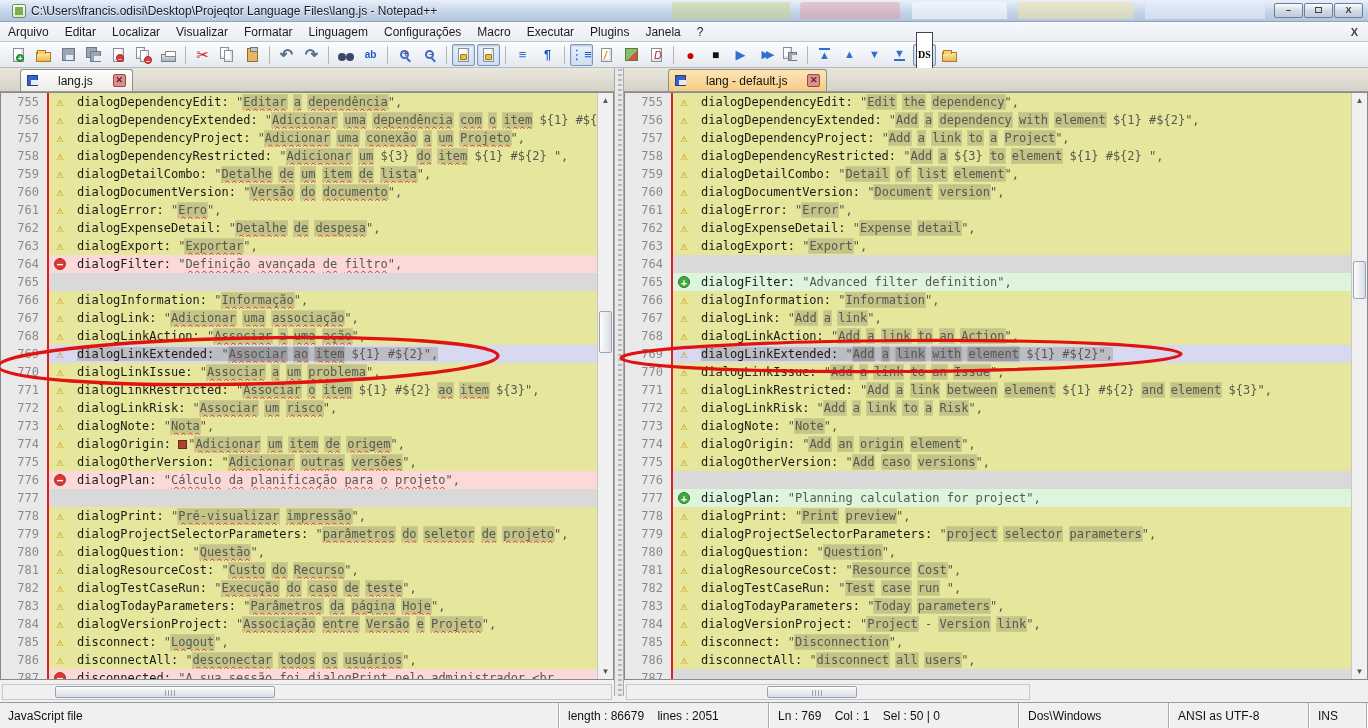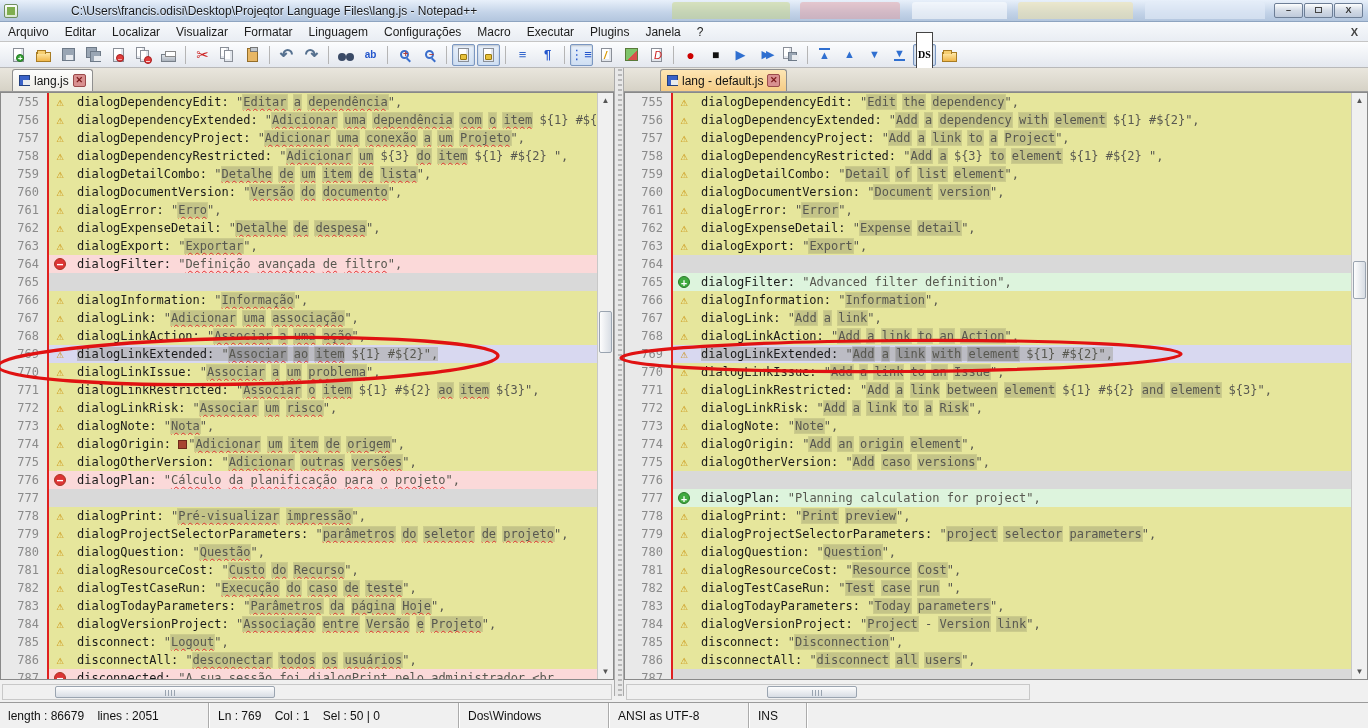--- a/index.html
+++ b/index.html
@@ -2,21 +2,21 @@
 <html><head>
 <meta charset="utf-8">
 <style>
   * { margin:0; padding:0; box-sizing:border-box; }
   html,body { width:1368px; height:728px; overflow:hidden; }
   body { font-family:"Liberation Sans", sans-serif; background:#f0f0f0; position:relative; }
 
   
   .titlebar { position:absolute; left:0; top:0; width:1368px; height:22px;
     background:linear-gradient(#e8f0fa,#c3d3e8 60%,#b3c6de); border-bottom:1px solid #8ea4c0;
-    display:flex; align-items:center; padding-left:4px;gap:48px; }
+    display:flex; align-items:center; padding-left:12px; }
   .app-ico { width:14px; height:14px; background:linear-gradient(#fdfdfd,#d8e6d0); border:1px solid #6f8f5f;
     border-radius:2px; position:relative; margin-right:5px; flex:0 0 auto; }
   .app-ico::after { content:""; position:absolute; left:2px; top:2px; width:8px; height:8px; background:#7fae4f; }
   .title-text { font-size:12px; color:#17191c; text-shadow:0 1px 0 rgba(255,255,255,.8); white-space:nowrap; }
   .ghost { position:absolute; top:2px; height:17px; border-radius:3px 3px 0 0; }
   .win-btns { position:absolute; right:5px; top:3px; display:flex; gap:1px; }
   .wbtn { width:29px; height:15px; border:1px solid #6d7e96; border-radius:2px;
     background:linear-gradient(#fdfefe,#d3dbe6 50%,#bfcadb); font-size:9px; line-height:13px; text-align:center;
     color:#333; font-weight:bold; }
   .wbtn .rst { display:inline-block; width:7px; height:6px; border:1px solid #444; margin-top:3px; }
@@ -65,21 +65,21 @@
   .lockdot { position:absolute; right:1px; bottom:1px; width:7px; height:6px; background:#e8c23c; border:1px solid #9a7a10; border-radius:1px; }
   .mapic { width:13px; height:13px; background:linear-gradient(135deg,#7fc46a 0 55%, #d8504a 55% 100%); border:1px solid #5a7a3a; }
   .tri { color:#2f6fd0; font-size:11px; line-height:1; }
   .tri.first { border-top:2px solid #2f6fd0; padding-top:0px; }
   .tri.last { border-bottom:2px solid #2f6fd0; }
   .dstxt { font-size:10px; font-weight:bold; font-family:"Liberation Serif",serif; border:1px solid #444; padding:16px 1px; background:#fff; }
 
   
   .tabrow { position:absolute; top:68px; height:24px; background:linear-gradient(#e9e6dd,#d6d2c6);
     border-bottom:1px solid #9a9a9a; display:flex; align-items:flex-end; }
-  .tab { height:22px; display:flex; align-items:center; gap:4px; padding:0 6px; margin-left:12px;
+  .tab { height:22px; display:flex; align-items:center; gap:20px; padding:0 6px; margin-left:20px;
     border:1px solid #8f8f8f; border-bottom:none; border-radius:3px 3px 0 0; font-size:12px; color:#111; }
   .tab.active-left { background:linear-gradient(#fdfdfc,#efede7); }
   .tab.active-right { background:linear-gradient(#fde6b4,#f6cc86); }
   .tclose { width:13px; height:13px; background:#d99090; border:1px solid #9a4a4a; color:#7a1a1a;
     font-size:9px; font-weight:bold; line-height:11px; text-align:center; border-radius:2px; }
 
   
   .pane { position:absolute; top:92px; height:588px; background:#fff; border:1px solid #898989; display:flex; }
   .rows { flex:1; overflow:hidden; position:relative; }
   .row { display:flex; height:18px; line-height:18px; font-family:"DejaVu Sans Mono","Liberation Mono",monospace;
@@ -675,18 +675,19 @@
       <span class="hgrip"></span>
     </div>
 </div>
 
 <svg class="annot" width="1368" height="728">
   <ellipse cx="248" cy="361" rx="250" ry="23" fill="none" stroke="#e01212" stroke-width="3.4" transform="rotate(-1.2 248 361)"></ellipse>
   <ellipse cx="901" cy="356" rx="280" ry="15.5" fill="none" stroke="#e01212" stroke-width="3.2" transform="rotate(-0.4 901 356)"></ellipse>
 </svg>
 
 <div class="statusbar">
+  <span class="sseg grow">JavaScript file</span>
   <span class="sseg" style="width:210px;">length : 86679    lines : 2051</span>
   <span class="sseg" style="width:250px;">Ln : 769    Col : 1    Sel : 50 | 0</span>
   <span class="sseg" style="width:150px;text-align:center;">Dos\Windows</span>
   <span class="sseg" style="width:140px;">ANSI as UTF-8</span>
   <span class="sseg" style="width:58px;">INS</span>
 </div>
 
 </body></html>

